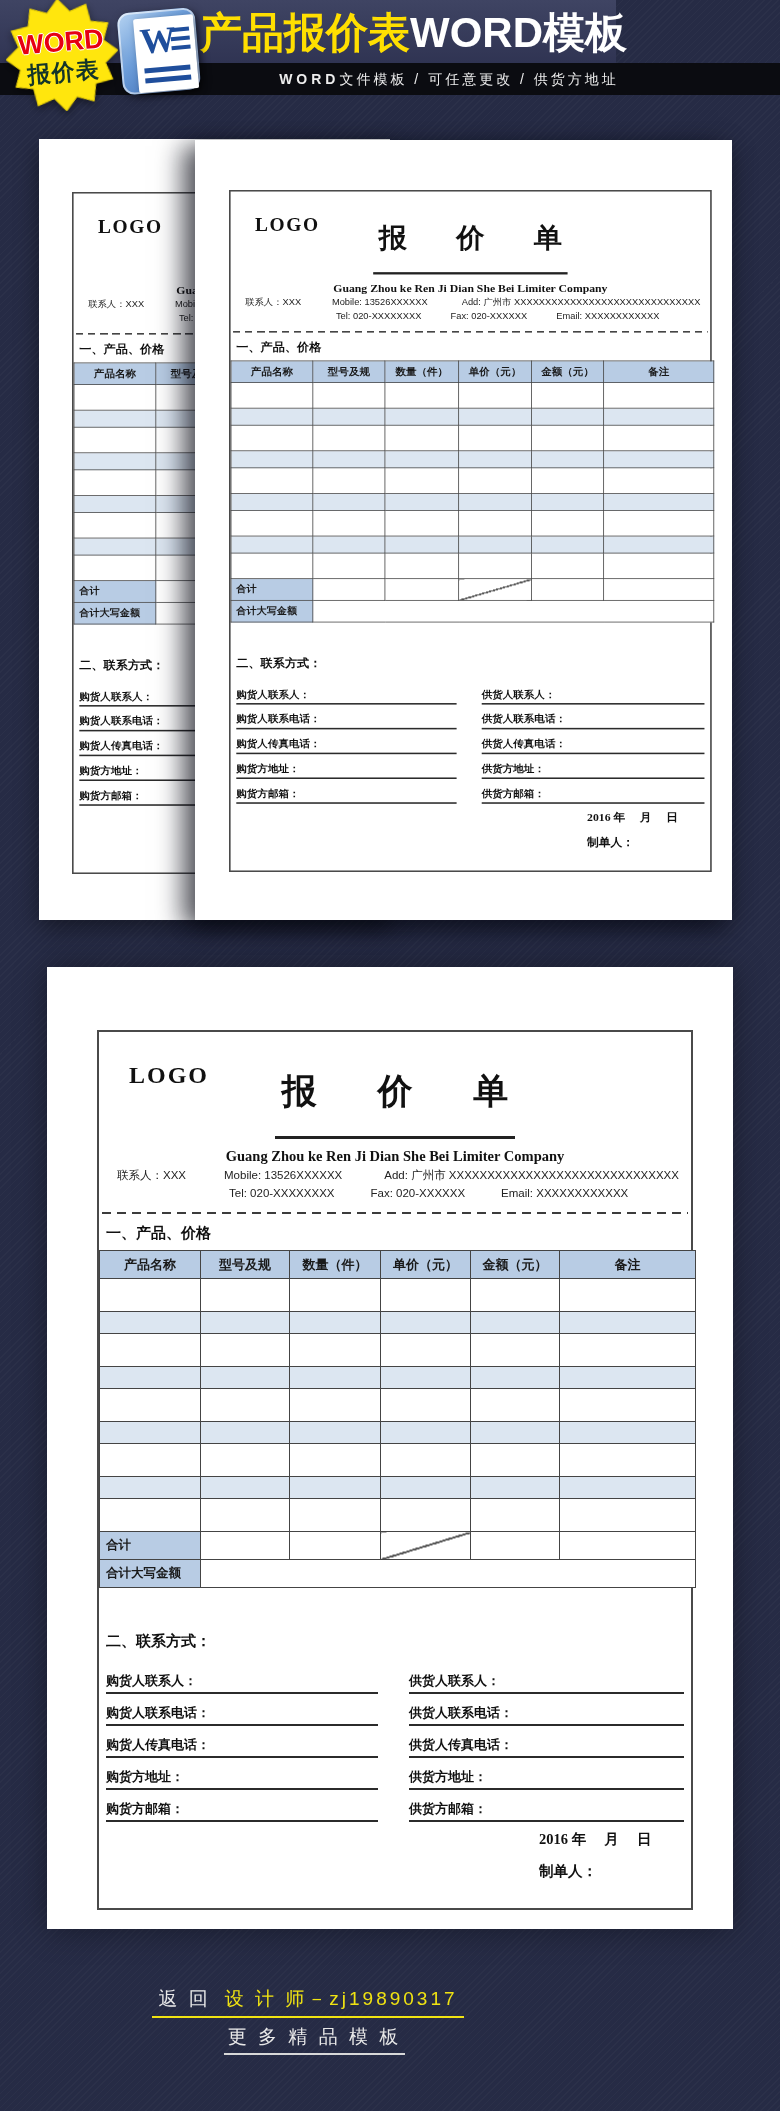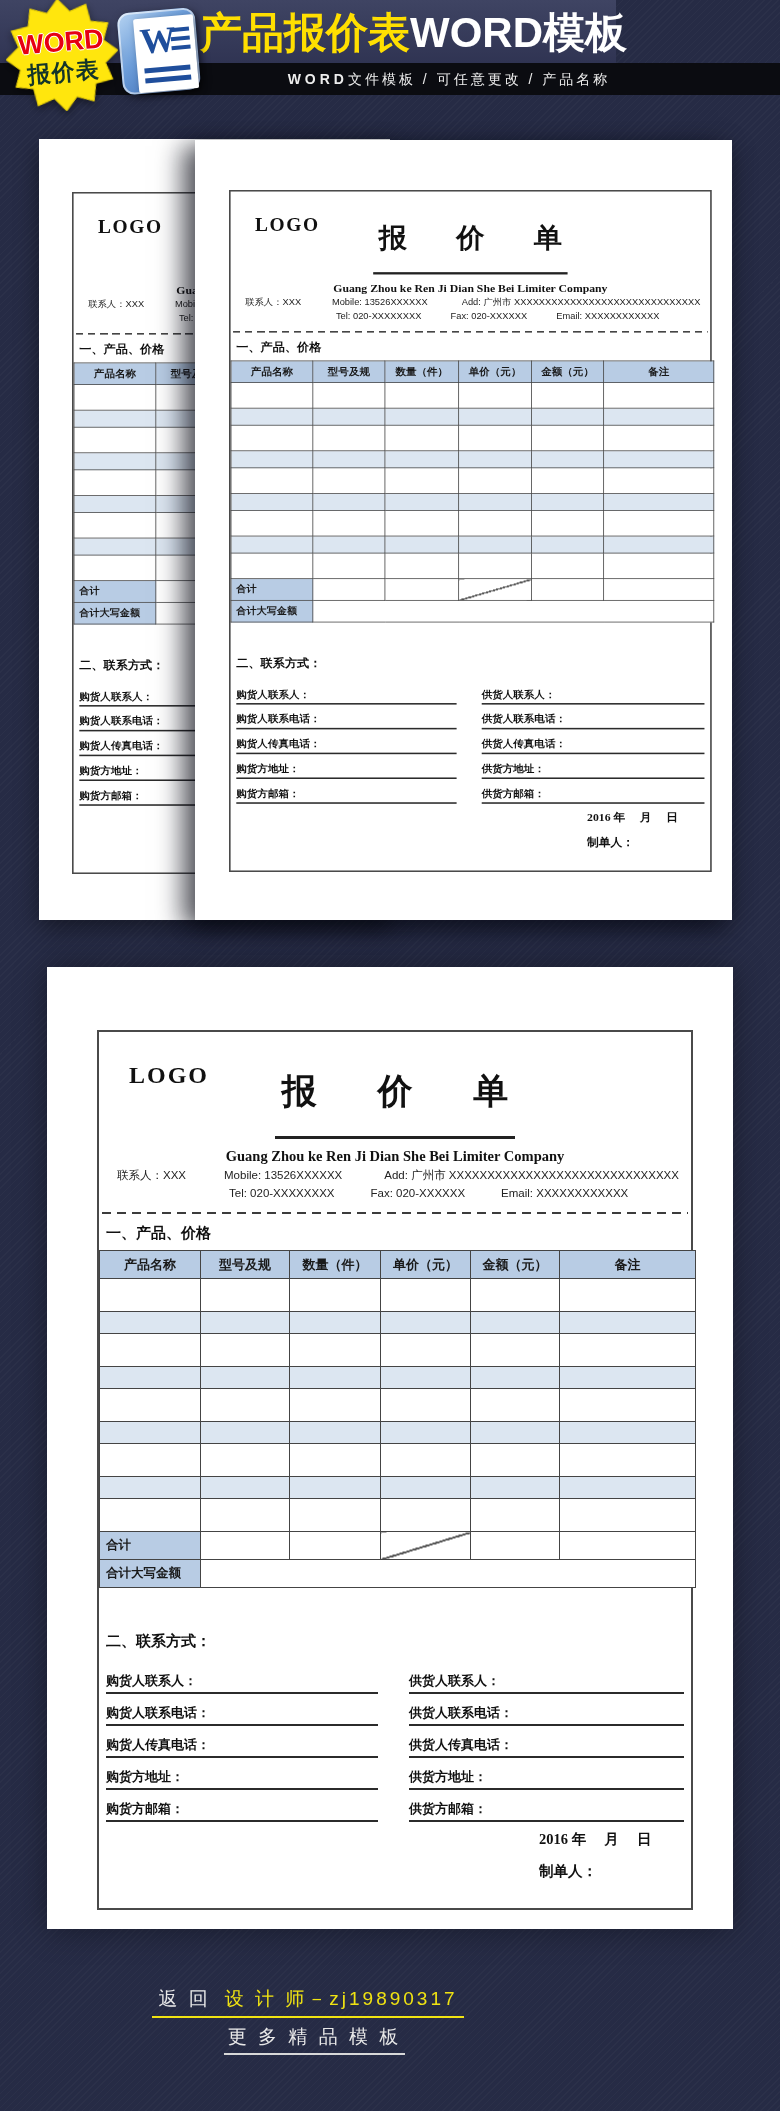--- a/index.html
+++ b/index.html
@@ -116,21 +116,21 @@
   .f-line2 { display:block; margin-top:6px;margin-left:13px; }
   .f-more { display:inline-block; font-size:19px; letter-spacing:3px; color:#e8e8e8;
     border-bottom:2px solid #d8d8d8; padding:0 4px 3px 4px; white-space:nowrap; }
 </style>
 </head>
 <body>
 
 <div class="banner">
   <div class="banner-strip"></div>
   <div class="banner-title"><span class="t-accent">产品报价表</span><span class="t-rest">WORD模板</span></div>
-  <div class="banner-sub"><b>WORD</b><span>文件模板 / 可任意更改 / 产品名称</span></div>
+  <div class="banner-sub"><b>WORD</b><span>文件模板 / 可任意更改 / 供货方地址</span></div>
 </div>
 
 <div class="badge">
   <svg viewBox="0 0 104 104">
     <polygon fill="#ffe60d" stroke="#e3cb08" stroke-width="1" points="
       104,52 91.6,62.6 97,78 81,81 78,97 62.6,91.6 52,104 41.4,91.6 26,97 23,81
       7,78 12.4,62.6 0,52 12.4,41.4 7,26 23,23 26,7 41.4,12.4 52,0 62.6,12.4
       78,7 81,23 97,26 91.6,41.4"></polygon>
   </svg>
   <div class="badge-word">WORD</div>

